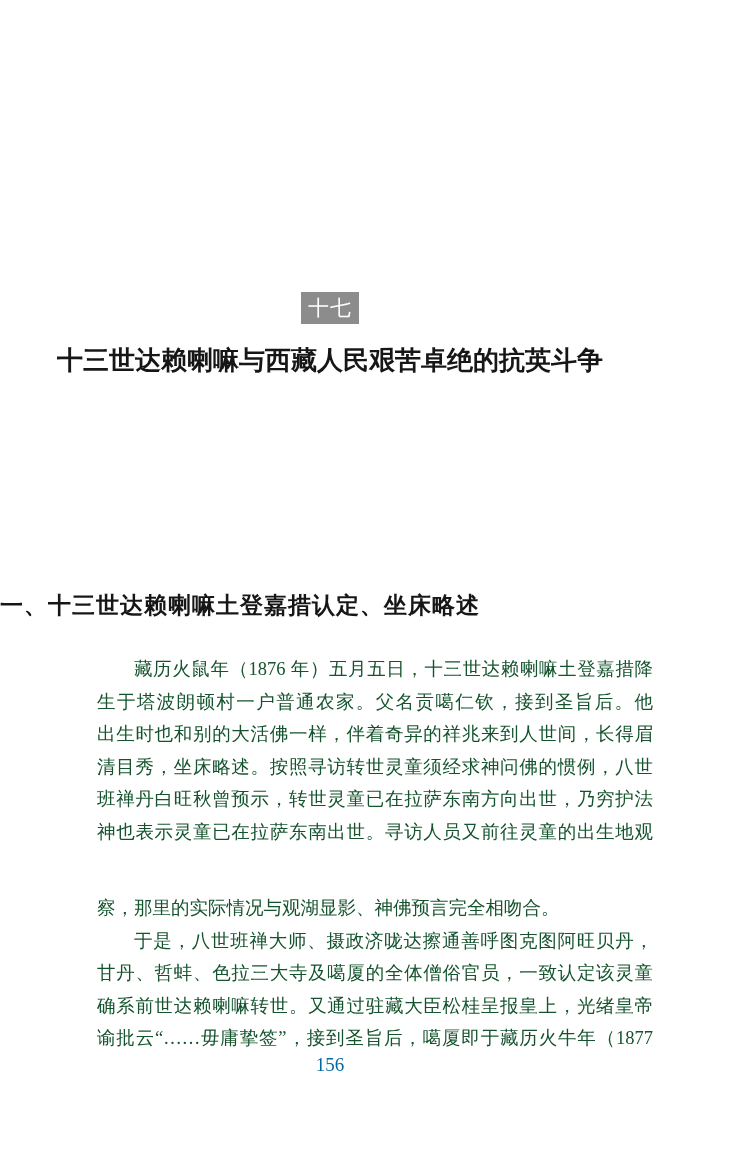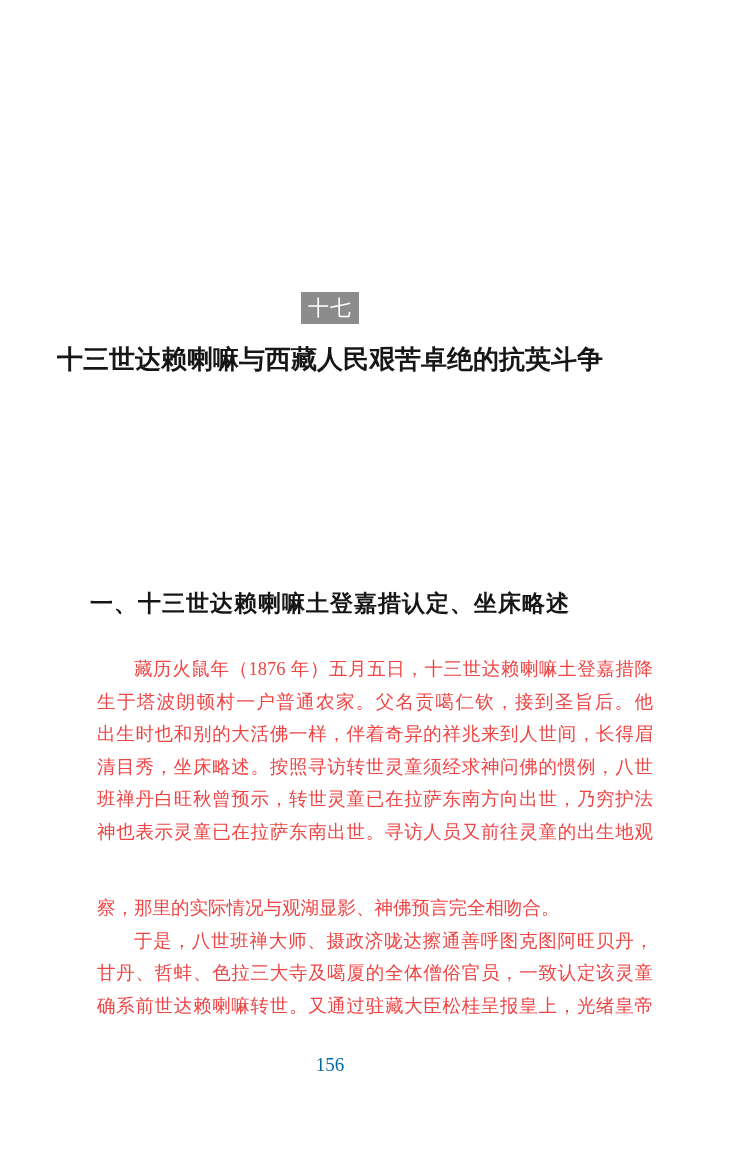--- a/index.html
+++ b/index.html
@@ -32,45 +32,45 @@
   .chapter-title {
     position: absolute;
     top: 340px;
     left: 0;
     width: 100%;
     margin: 0;
     text-align: center;
     font-size: 26px;
     line-height: 40px;
     font-weight: bold;
-    font-family: Liberation Serif, serif;
+    font-family: Liberation Sans, sans-serif;
     white-space: nowrap;
   }
   .section-heading {
     position: absolute;
     top: 589px;
     left: 0;
     width: 100%;
     margin: 0;
-    text-align: center;
+    text-align: left;
     font-size: 23px;
     line-height: 32px;
     font-weight: bold;
     letter-spacing: 1px;
-    font-family: Liberation Mono, monospace;
+    font-family: Liberation Sans, sans-serif;
     white-space: nowrap;
   }
   .body-text {
     position: absolute;
     top: 653px;
     left: 97px;
     width: 556px;
     font-size: 18.5px;
     line-height: 32.5px;
-    color: #ef4444;
+    color: #14532d;
   }
   .body-text .line {
     text-align: justify;
     text-align-last: justify;
   }
   .body-text .line.first {
     text-indent: 2em;
   }
   .body-text .line.para-end {
     text-align-last: left;
@@ -104,17 +104,18 @@
       <div class="line first">藏历火鼠年（1876 年）五月五日，十三世达赖喇嘛土登嘉措降</div>
       <div class="line">生于塔波朗顿村一户普通农家。父名贡噶仁钦，接到圣旨后。他</div>
       <div class="line">出生时也和别的大活佛一样，伴着奇异的祥兆来到人世间，长得眉</div>
       <div class="line">清目秀，坐床略述。按照寻访转世灵童须经求神问佛的惯例，八世</div>
       <div class="line">班禅丹白旺秋曾预示，转世灵童已在拉萨东南方向出世，乃穷护法</div>
       <div class="line">神也表示灵童已在拉萨东南出世。寻访人员又前往灵童的出生地观</div>
       <div class="line para-end">察，那里的实际情况与观湖显影、神佛预言完全相吻合。</div>
       <div class="line first">于是，八世班禅大师、摄政济咙达擦通善呼图克图阿旺贝丹，</div>
       <div class="line">甘丹、哲蚌、色拉三大寺及噶厦的全体僧俗官员，一致认定该灵童</div>
       <div class="line">确系前世达赖喇嘛转世。又通过驻藏大臣松桂呈报皇上，光绪皇帝</div>
+      <div class="line">谕批云“……毋庸挚签”，接到圣旨后，噶厦即于藏历火牛年（1877</div>
     </div>
 
   <div class="page-number">156</div>
 
 </div>
 
 </body></html>

